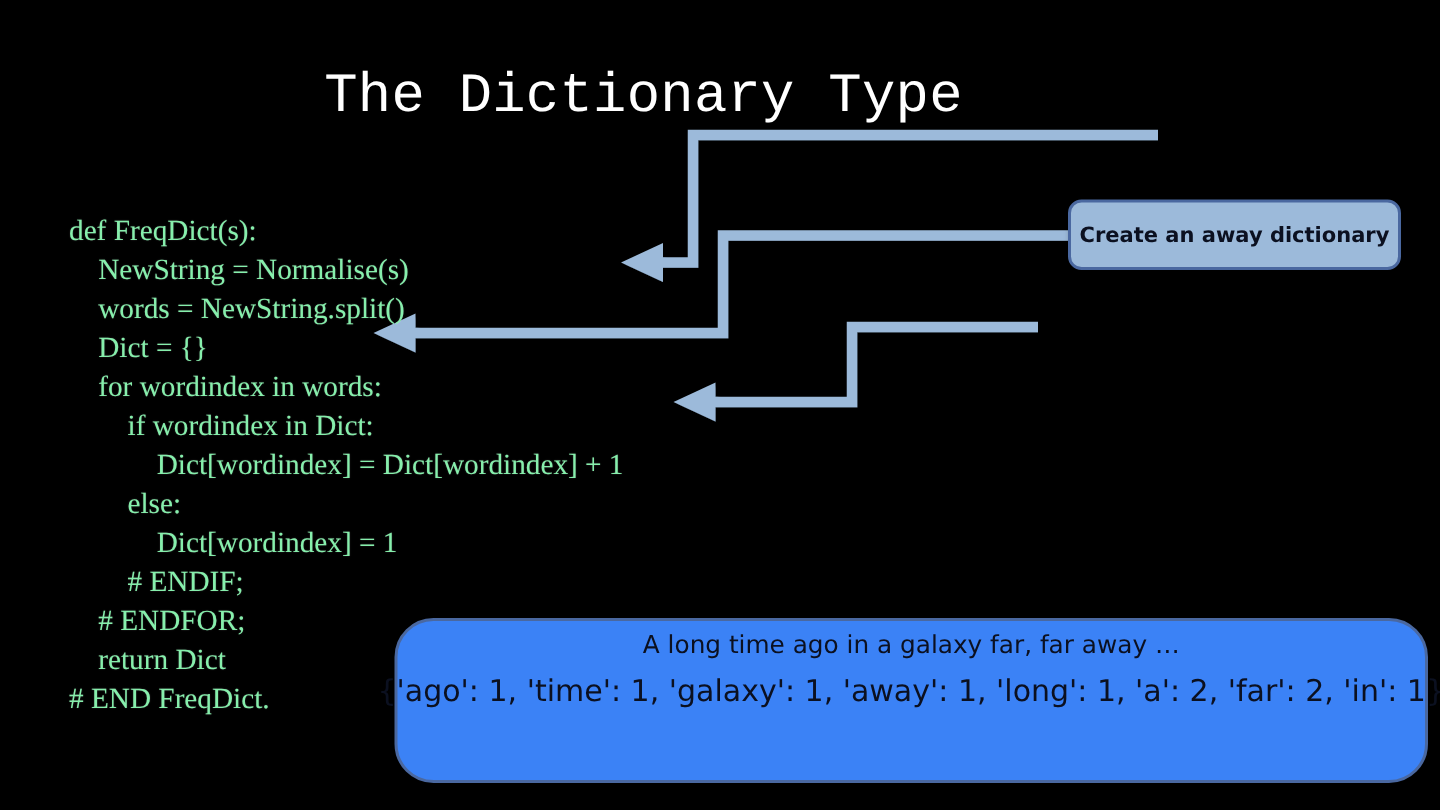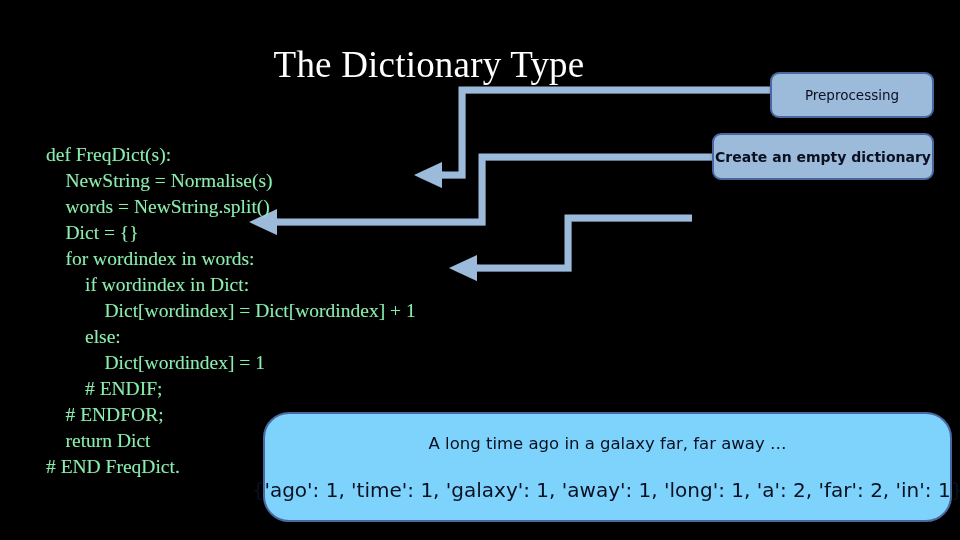--- a/index.html
+++ b/index.html
@@ -18,21 +18,21 @@
   }
 
   
   #title {
     position: absolute;
     left: 0;
     top: 42px;
     width: 858px;
     text-align: center;
     color: #ffffff;
-    font-family: Liberation Serif, serif;
+    font-family: Liberation Mono, monospace;
     font-size: 37px;
     font-weight: 400;
     letter-spacing: 0.2px;
     line-height: 46px;
     white-space: nowrap;
     z-index: 5;
   }
 
   
   #code {
@@ -88,31 +88,29 @@
   #callout-already-found {
     left: 690px; top: 197px; width: 244px; height: 45px;
     font-size: 13.5px;
   }
 
   
   #output-box {
     position: absolute;
     left: 263px; top: 412px; width: 689px; height: 110px;
     box-sizing: border-box;
-    background: #7dd3fc;
+    background: #3b82f6;
     border: 2px solid #4A68A0;
     border-radius: 26px;
     box-shadow: 2px 3px 5px rgba(0,0,0,0.55);
     display: flex;
     flex-direction: column;
     align-items: center;
-    justify-content: center;
     z-index: 8;
     padding: 0 8px;
-    gap: 16px;
   }
   #output-box .out-line {
     color: #0B1020;
     font-family: "DejaVu Sans", sans-serif;
     font-size: 16.5px;
     line-height: 31px;
     white-space: nowrap;
     text-align: center;
   }
   #output-box .out-line.dict { font-size: 20px; }
@@ -142,23 +140,22 @@
     </g>
 
     <g filter="url(#arrowshadow)">
       <path d="M 692 218 L 568 218 L 568 268 L 472 268" fill="none" stroke="#9CBADA" stroke-width="7" stroke-linecap="butt" stroke-linejoin="miter"></path>
       <path d="M 449 268 L 477 255 L 477 281 Z" fill="#9CBADA"></path>
     </g>
   </svg>
 
   <pre id="code"><span class="ln">def FreqDict(s):</span><span class="ln">    NewString = Normalise(s)</span><span class="ln">    words = NewString.split()</span><span class="ln">    Dict = {}</span><span class="ln">    for wordindex in words:</span><span class="ln">        if wordindex in Dict:</span><span class="ln">            Dict[wordindex] = Dict[wordindex] + 1</span><span class="ln">        else:</span><span class="ln">            Dict[wordindex] = 1</span><span class="ln">        # ENDIF;</span><span class="ln">    # ENDFOR;</span><span class="ln">    return Dict</span><span class="ln"># END FreqDict.</span></pre>
 
-  <div class="callout" id="callout-preprocessing">Preprocessing</div>
 
-  <div class="callout" id="callout-empty-dict">Create an empty dictionary</div>
+  <div class="callout" id="callout-empty-dict">Create an away dictionary</div>
 
 
   <div id="output-box">
     <div class="out-line">A long time ago in a galaxy far, far away …</div>
     <div class="out-line dict">{'ago': 1, 'time': 1, 'galaxy': 1, 'away': 1, 'long': 1, 'a': 2, 'far': 2, 'in': 1}</div>
   </div>
 
 </div>
 
 </body></html>

